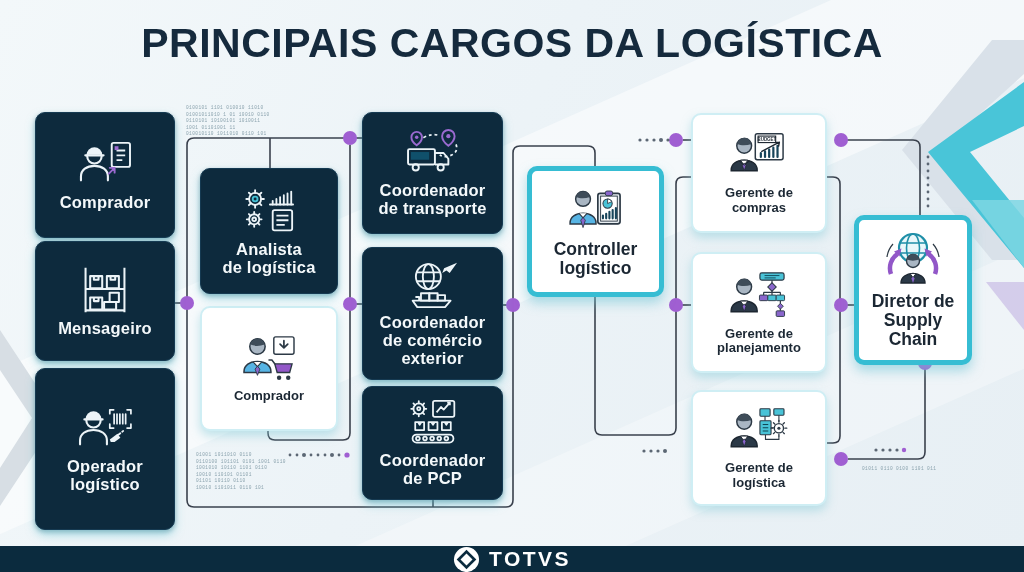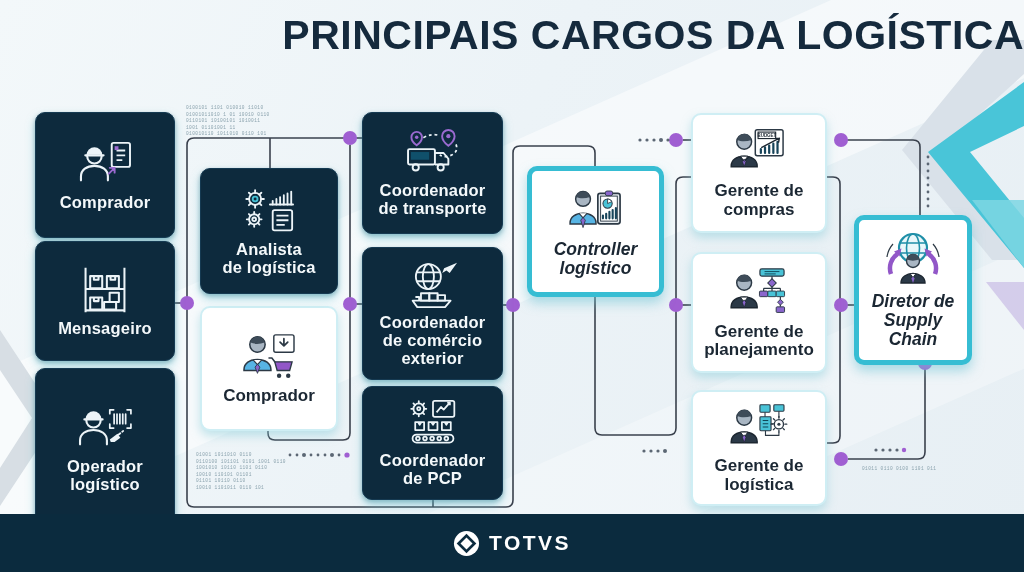--- a/index.html
+++ b/index.html
@@ -5,53 +5,53 @@
   html,body{margin:0;padding:0;background:#dfe7ec;}
   .stage{
     position:relative;width:1024px;height:572px;margin:0 auto;overflow:hidden;
     font-family:"Liberation Sans",sans-serif;
     background:linear-gradient(115deg,#f3f8fa 0%,#ecf3f7 45%,#e7eff4 100%);
   }
   .band{position:absolute;background:rgba(255,255,255,.5);pointer-events:none;}
   .band1{width:1500px;height:150px;left:-240px;top:150px;transform:rotate(-24deg);}
   .band2{width:1500px;height:110px;left:-100px;top:420px;transform:rotate(-24deg);opacity:.6;}
   .page-title{
-    position:absolute;left:0;right:0;top:12px;text-align:right;
+    position:absolute;left:0;right:0;top:20px;text-align:center;
     font-size:41px;font-weight:bold;color:#152a3d;letter-spacing:.5px;
   }
   .node{
     position:absolute;border-radius:10px;display:flex;flex-direction:column;
     align-items:center;justify-content:center;gap:5px;text-align:center;z-index:3;
     box-sizing:border-box;
   }
   .node .label{white-space:pre-line;font-weight:bold;line-height:1.08;}
   .node.dark{
     background:#0d2a3d;border:1px solid #153a52;
     box-shadow:0 5px 10px rgba(110,200,215,.55),0 2px 4px rgba(13,42,61,.35);
   }
   .node.dark .label{color:#f4f9fb;font-size:16.5px;letter-spacing:.2px;}
   .node.light{
     background:#ffffff;border:2px solid #cfeef4;
     box-shadow:0 5px 10px rgba(140,205,218,.5);
   }
-  .node.light .label{color:#1b2733;font-size:17px;}
+  .node.light .label{color:#1b2733;font-size:13px;}
   .node.accent{
     background:#ffffff;border:5px solid #36bdd3;
     box-shadow:0 6px 12px rgba(110,195,212,.55);
   }
-  .node.accent .label{color:#1b2733;font-size:17.5px;font-style:italic;}
+  .node.accent .label{color:#1b2733;font-size:17.5px;}
   .icon{display:block;line-height:0;}
   .code-block{
     position:absolute;font-family:"Liberation Mono",monospace;font-size:4.5px;
     line-height:1.45;color:#8ba3ae;white-space:pre-line;letter-spacing:.4px;z-index:1;
   }
   .wires{position:absolute;left:0;top:0;z-index:2;pointer-events:none;}
   .corner-deco{position:absolute;pointer-events:none;z-index:0;}
   .footer{
-    position:absolute;left:0;right:0;bottom:0;height:58px;background:#0b2b3e;
+    position:absolute;left:0;right:0;bottom:0;height:26px;background:#0b2b3e;
     display:flex;align-items:center;justify-content:center;gap:9px;z-index:4;
   }
   .brand-text{color:#ffffff;font-size:21px;font-weight:bold;letter-spacing:2.5px;}
 </style>
 </head>
 <body>
 
 <div class="stage">
 
   <div class="band band1"></div>

